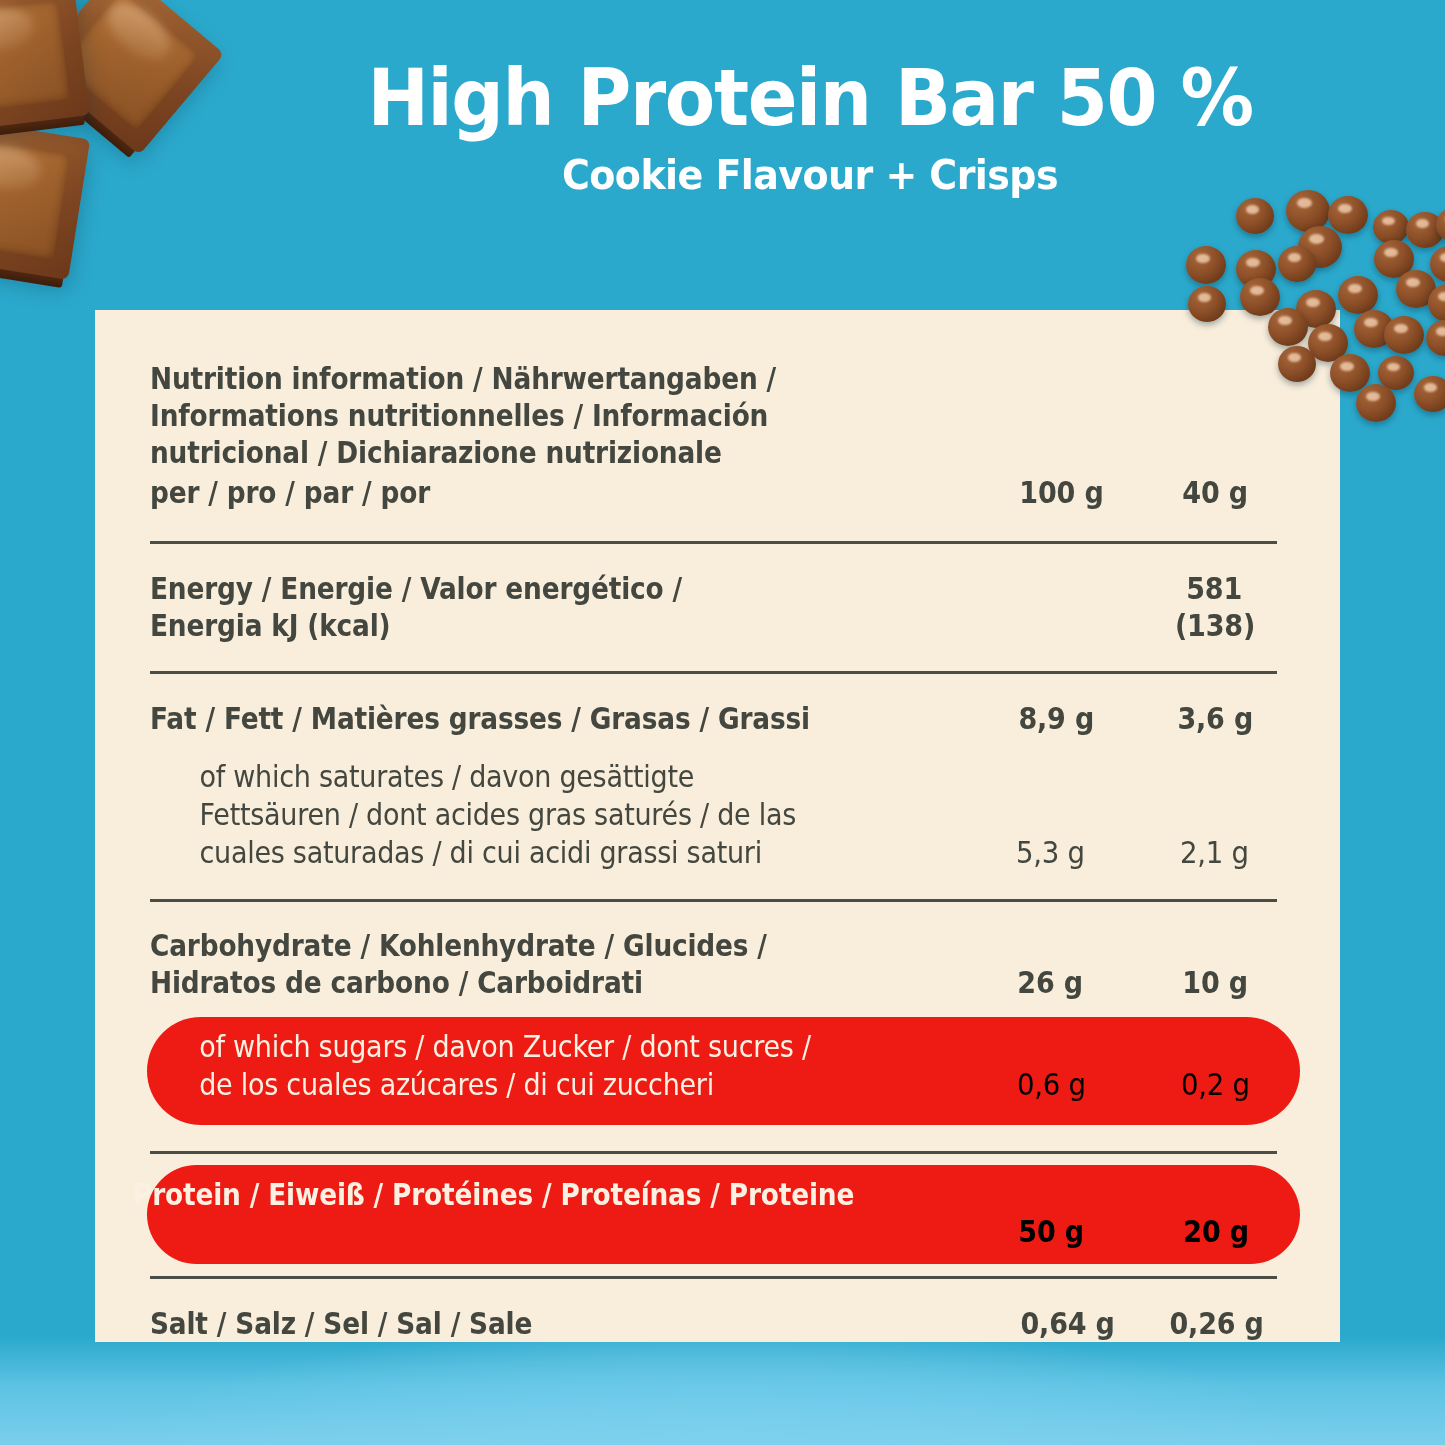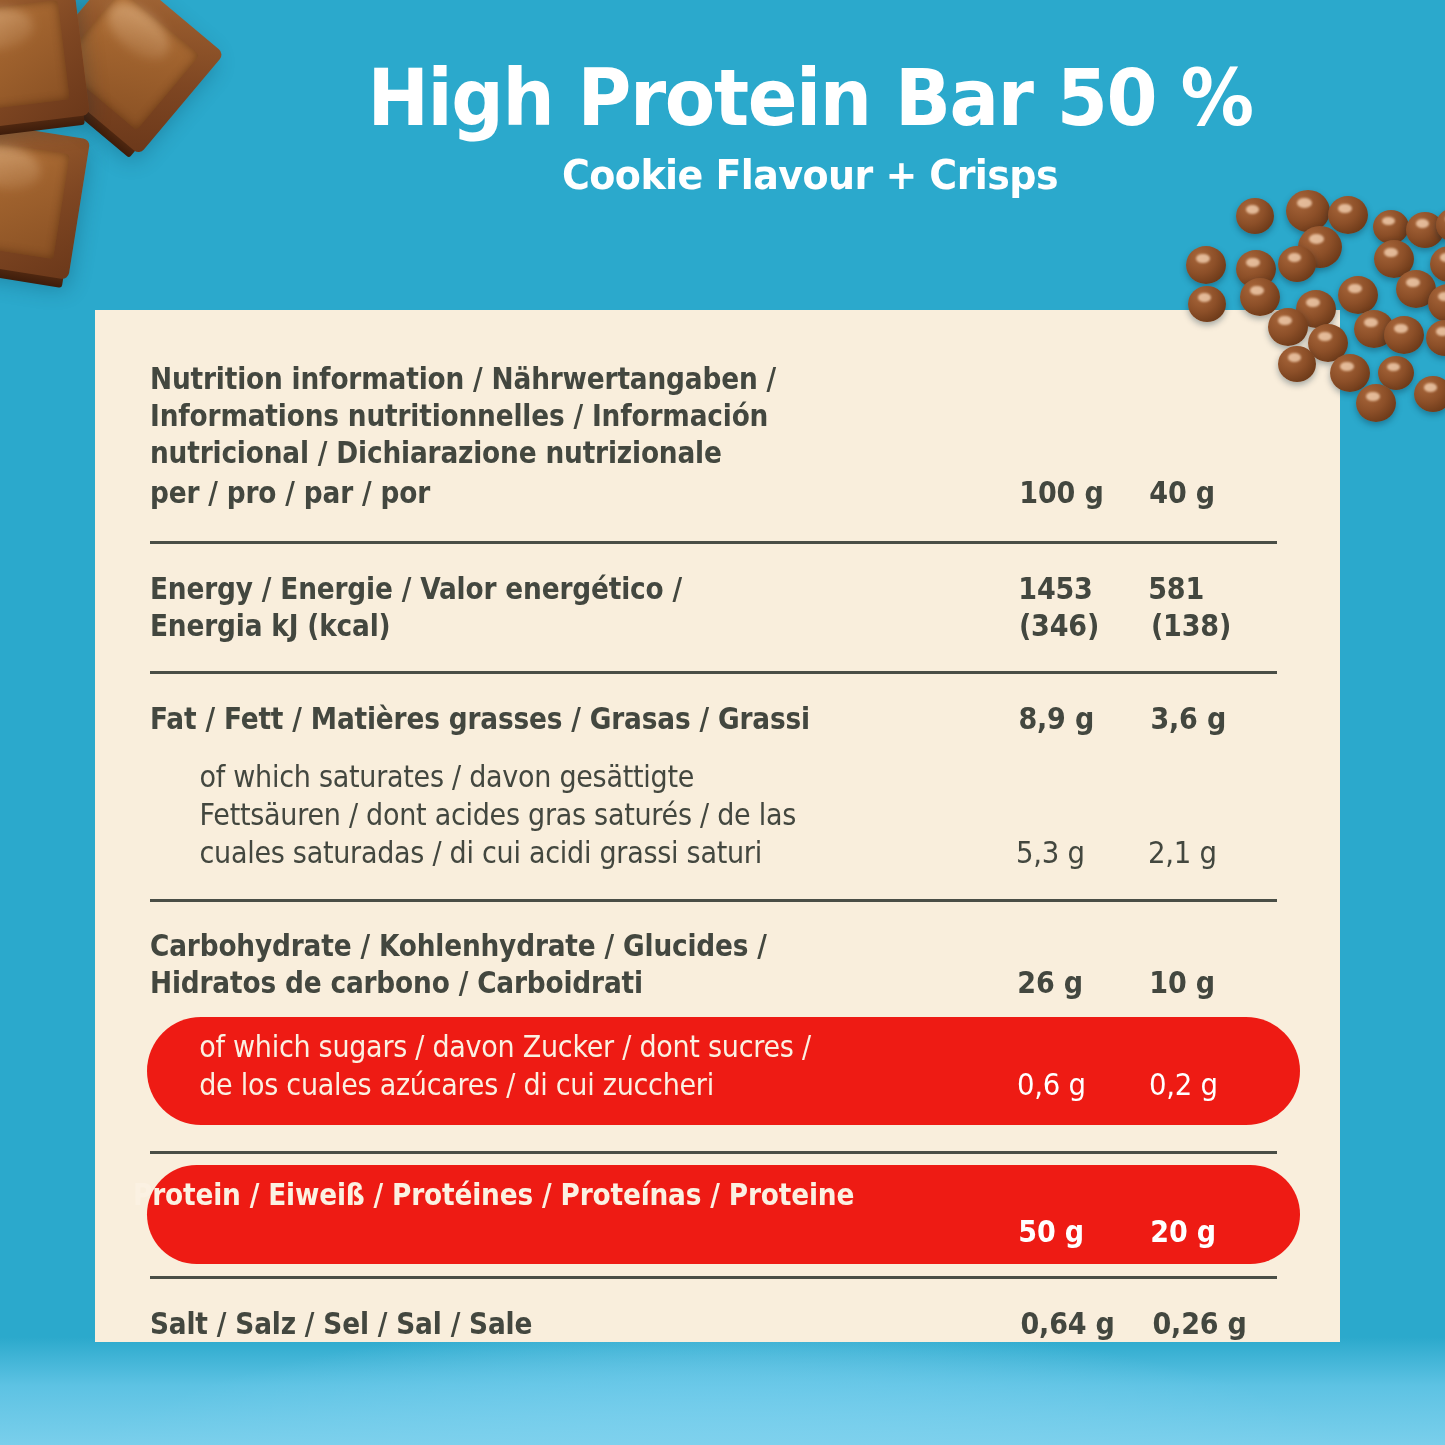--- a/index.html
+++ b/index.html
@@ -200,21 +200,21 @@
     flex: 0 0 auto;
     display: flex;
     color: #43473F;
   }
   .v100 {
     width: 132px;
     text-align: left;
   }
   .v40 {
     width: 138px;
-    text-align: left;
+    text-align: center;
   }
 
   .bold-row .label,
   .bold-row .vals {
     font-family: "DejaVu Sans", sans-serif;
     font-weight: bold;
     font-size: 30px;
     line-height: 37px;
     letter-spacing: -0.2px;
     transform-origin: left bottom;
@@ -242,21 +242,21 @@
   
   .pill {
     position: relative;
     background: #EE1B14;
     border-radius: 999px;
     display: flex;
     align-items: flex-end;
     color: #FBF1E2;
   }
   .pill .label { color: #FBF1E2; }
-  .pill .vals { color: #ffffff; }
+  .pill .vals { color: #000000; }
 </style>
 </head>
 <body>
 
 <div id="stage">
 
   <div class="bg-base"></div>
   <div class="bg-glow"></div>
   <div class="bg-glow2"></div>
 
@@ -336,24 +336,20 @@
     </div>
 
     <div class="divider" style="margin-top:30px"></div>
 
     <div class="row bold-row" style="margin-top:26px">
       <div class="label">
         <div>Energy / Energie / Valor energético /</div>
         <div>Energia kJ (kcal)</div>
       </div>
       <div class="vals">
-        <div class="v100">
-          <div><span>1453</span></div>
-          <div><span>(346)</span></div>
-        </div>
         <div class="v40">
           <div><span>581</span></div>
           <div><span>(138)</span></div>
         </div>
       </div>
     </div>
 
     <div class="divider" style="margin-top:27px"></div>
 
     <div class="row bold-row" style="margin-top:26px">

